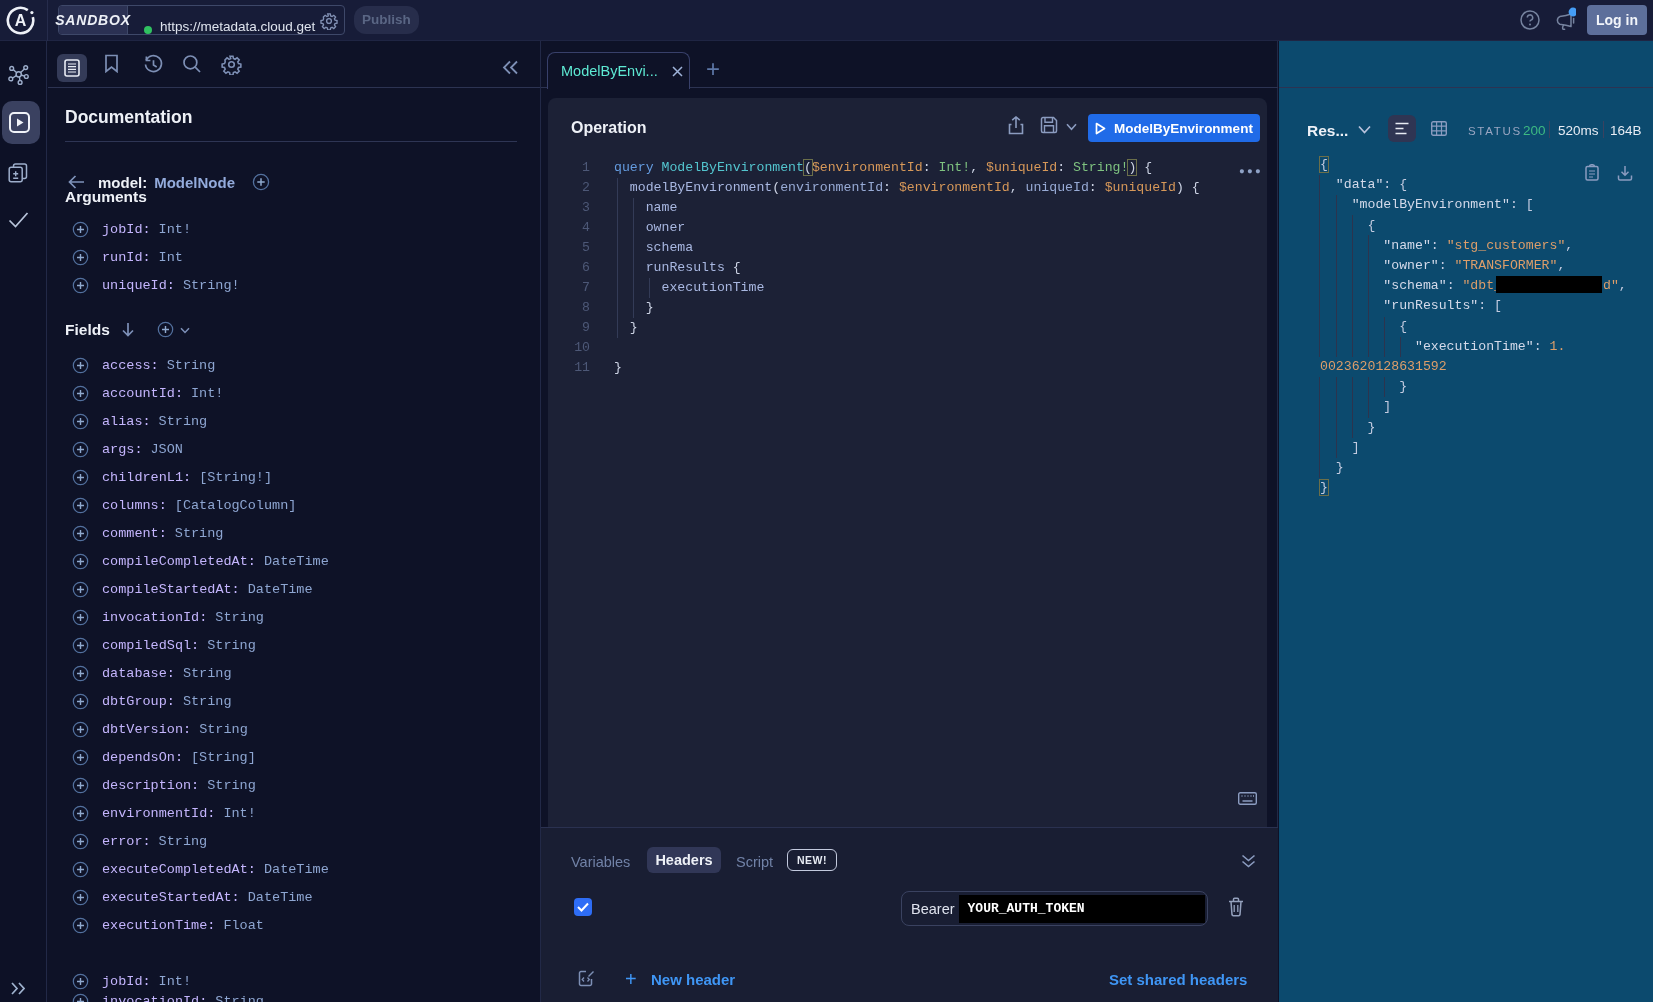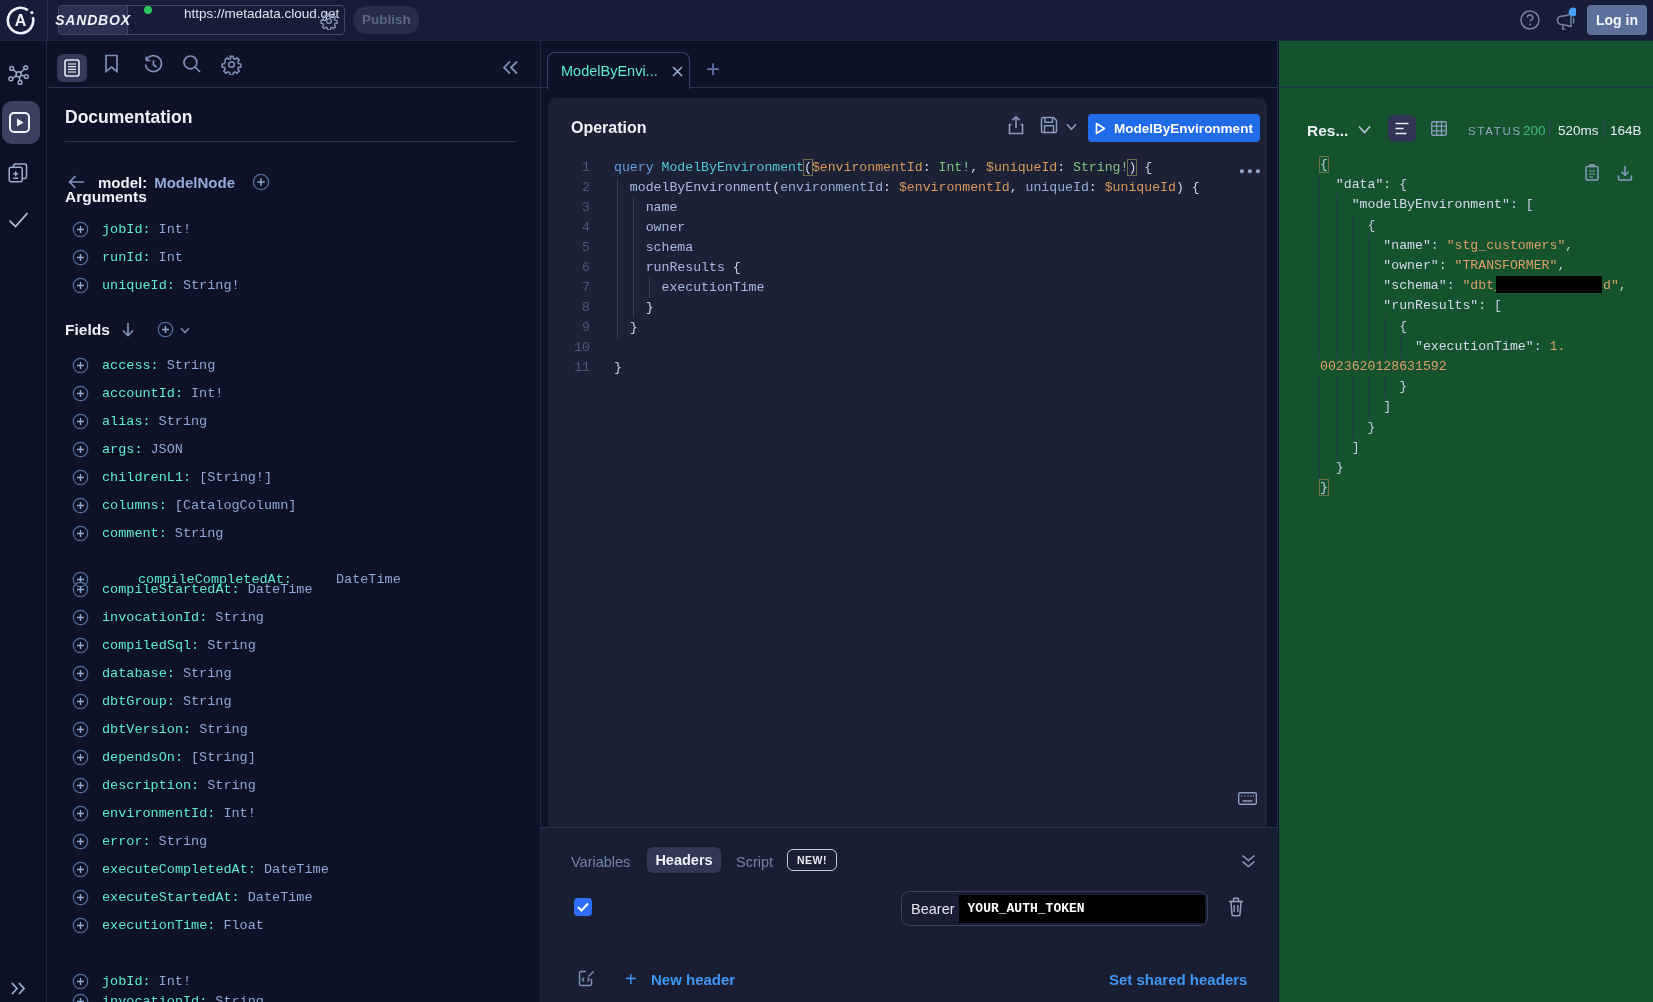--- a/index.html
+++ b/index.html
@@ -6,40 +6,40 @@
   html,body { width:1653px; height:1002px; overflow:hidden; }
   body { background:#0e1227; font-family:"Liberation Sans", sans-serif; position:relative; }
   .abs { position:absolute; }
   svg { display:block; }
 
   
   #topbar { position:absolute; left:0; top:0; width:1653px; height:41px; background:#171c38; border-bottom:1px solid #1f2543; }
   #topbar .vdiv { position:absolute; left:47px; top:0; width:1px; height:41px; background:#262c4c; }
   #urlgroup { position:absolute; left:58px; top:5px; width:287px; height:30px; border:1px solid #3e4869; border-radius:4px; display:flex; }
   #sandboxseg { width:69px; height:100%; background:#2b3153; border-right:1px solid #3e4869; border-radius:3px 0 0 3px; display:flex; align-items:center; justify-content:center; color:#eef1f7; font-size:14px; font-weight:bold; letter-spacing:0.8px;font-style:italic; }
-  #urlseg { flex:1; display:flex; align-items:flex-start; padding-left:16px; color:#dfe4ee; font-size:13.5px; position:relative; overflow:hidden;gap:24px; }
+  #urlseg { flex:1; display:flex; align-items:flex-end; padding-left:16px; color:#dfe4ee; font-size:13.5px; position:relative; overflow:hidden; }
   #urlseg .dot { width:8px; height:8px; border-radius:50%; background:#30c161; margin-right:8px; flex:none; }
   #urlseg .txt { white-space:nowrap; overflow:hidden; width:160px; }
   #publish { position:absolute; left:354px; top:6px; width:65px; height:28px; background:#272d4b; border-radius:12px; color:#5a6684; font-weight:bold; font-size:13.5px; text-align:center; line-height:28px; }
   #login { position:absolute; left:1587px; top:5px; width:60px; height:30px; background:#5d6f9b; border-radius:4px; color:#f2f5fa; font-weight:bold; font-size:14px; text-align:center; line-height:30px; }
 
   
   #rail { position:absolute; left:0; top:41px; width:47px; height:961px; background:#0d1126; border-right:1px solid #222947; }
   #rail .chip { position:absolute; left:2px; top:60px; width:38px; height:43px; background:#3a4160; border-radius:10px; }
 
   
   #docs { position:absolute; left:48px; top:41px; width:492px; height:961px; background:#0e1227; }
   #docbar { position:absolute; left:0; top:0; width:492px; height:47px; border-bottom:1px solid #2c3352; }
   .iconchip { position:absolute; top:13px; width:30px; height:28px; background:#343b58; border-radius:6px; display:flex; align-items:center; justify-content:center; }
   #doctitle { position:absolute; left:17px; top:66px; font-size:17.5px; font-weight:bold; color:#eef1f7; }
   #dochr { position:absolute; left:17px; top:100px; width:452px; height:1px; background:#2e3554; }
   .h2 { font-size:15.5px; font-weight:bold; color:#eef1f7; }
   .frow { position:absolute; left:24px; height:28px; display:flex; align-items:center; font-size:13.5px; }
   .frow svg { margin-right:13px; }
-  .fn { color:#5eead4; font-family:"Liberation Mono", monospace; }
+  .fn { color:#c4b5fd; font-family:"Liberation Mono", monospace; }
   .ft { color:#8ea6d2; font-family:"Liberation Mono", monospace; margin-left:8px; }
 
   
   #mid { position:absolute; left:541px; top:41px; width:737px; height:961px; background:#0e1227; border-right:1px solid #222947; }
   #tabrow { position:absolute; left:0; top:0; width:737px; height:47px; border-bottom:1px solid #2c3352; }
   #tab { position:absolute; left:6px; top:11px; width:143px; height:37px; background:#0e1227; border:1px solid #38406a; border-bottom:none; border-radius:8px 8px 0 0; z-index:2; display:flex; align-items:center; padding-left:13px; color:#5eead4; font-size:14.5px; }
   #oppanel { position:absolute; left:7px; top:57px; width:719px; height:729px; background:#1c2136; border-radius:8px 8px 0 0; }
   #botpanel { position:absolute; left:0; top:786px; width:737px; height:175px; background:#191e33; border-top:1px solid #2a3150; }
 
   
@@ -49,21 +49,21 @@
   .ck { color:#649bdf; }
   .cd { color:#53c5cf; }
   .cv { color:#d79859; }
   .ct { color:#7fc380; }
   .cp { color:#ccd3e4; }
   .cf { color:#a9b8e2; }
   .ca { color:#98abd6; }
 
 
   
-  #resp { position:absolute; left:1279px; top:41px; width:374px; height:961px; background:#14532d; }
+  #resp { position:absolute; left:1279px; top:41px; width:374px; height:961px; background:#0c4a6e; }
   #respbar { position:absolute; left:0; top:0; width:374px; height:47px; border-bottom:1px solid #2c3352; }
   .jl { position:absolute; left:41px; height:20px; line-height:20px; font-family:"Liberation Mono", monospace; font-size:13.2px; white-space:pre; color:#c3cbe0; }
   .jguide { position:absolute; width:1px; background:#2c344e; }
   .jk { color:#d4daea; }
   .jv { color:#dd9e6a; }
   .brk { border:1px solid #6b6f4a; margin:-1px; }
 </style>
 </head>
 <body>
 
@@ -224,21 +224,21 @@
       <span class="ft">Int!</span>
     </div>
   <div class="frow" style="top:366px;">
       <svg width="17" height="17" viewBox="0 0 18 18">
         <circle cx="9" cy="9" r="7.6" stroke="#53719f" stroke-width="1.3" fill="none"></circle>
         <path d="M5.3 9h7.4M9 5.3v7.4" stroke="#8fa9ce" stroke-width="1.5"></path>
       </svg>
       <span class="fn">alias:</span>
       <span class="ft">String</span>
     </div>
-  <div class="frow" style="top:394px;text-decoration:underline;">
+  <div class="frow" style="top:394px;">
       <svg width="17" height="17" viewBox="0 0 18 18">
         <circle cx="9" cy="9" r="7.6" stroke="#53719f" stroke-width="1.3" fill="none"></circle>
         <path d="M5.3 9h7.4M9 5.3v7.4" stroke="#8fa9ce" stroke-width="1.5"></path>
       </svg>
       <span class="fn">args:</span>
       <span class="ft">JSON</span>
     </div>
   <div class="frow" style="top:422px;">
       <svg width="17" height="17" viewBox="0 0 18 18">
         <circle cx="9" cy="9" r="7.6" stroke="#53719f" stroke-width="1.3" fill="none"></circle>
@@ -256,21 +256,21 @@
       <span class="ft">[CatalogColumn]</span>
     </div>
   <div class="frow" style="top:478px;">
       <svg width="17" height="17" viewBox="0 0 18 18">
         <circle cx="9" cy="9" r="7.6" stroke="#53719f" stroke-width="1.3" fill="none"></circle>
         <path d="M5.3 9h7.4M9 5.3v7.4" stroke="#8fa9ce" stroke-width="1.5"></path>
       </svg>
       <span class="fn">comment:</span>
       <span class="ft">String</span>
     </div>
-  <div class="frow" style="top:524px;gap:36px;">
+  <div class="frow" style="top:506px;">
       <svg width="17" height="17" viewBox="0 0 18 18">
         <circle cx="9" cy="9" r="7.6" stroke="#53719f" stroke-width="1.3" fill="none"></circle>
         <path d="M5.3 9h7.4M9 5.3v7.4" stroke="#8fa9ce" stroke-width="1.5"></path>
       </svg>
       <span class="fn">compileCompletedAt:</span>
       <span class="ft">DateTime</span>
     </div>
   <div class="frow" style="top:534px;">
       <svg width="17" height="17" viewBox="0 0 18 18">
         <circle cx="9" cy="9" r="7.6" stroke="#53719f" stroke-width="1.3" fill="none"></circle>

